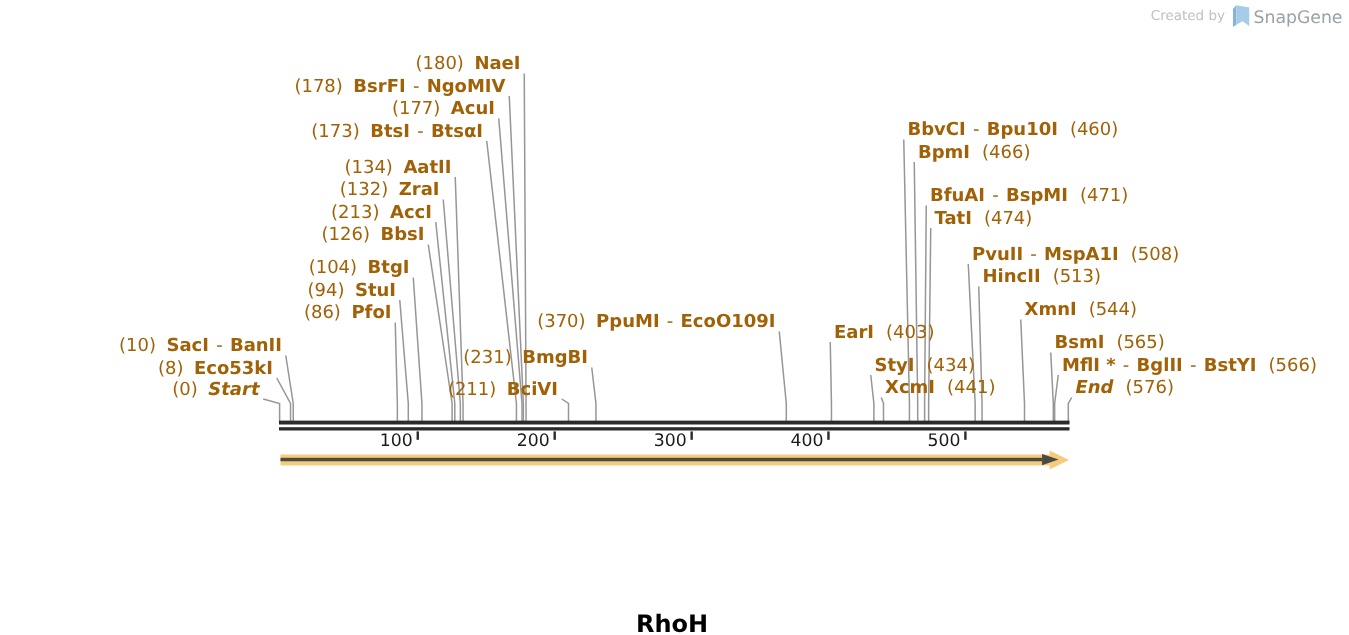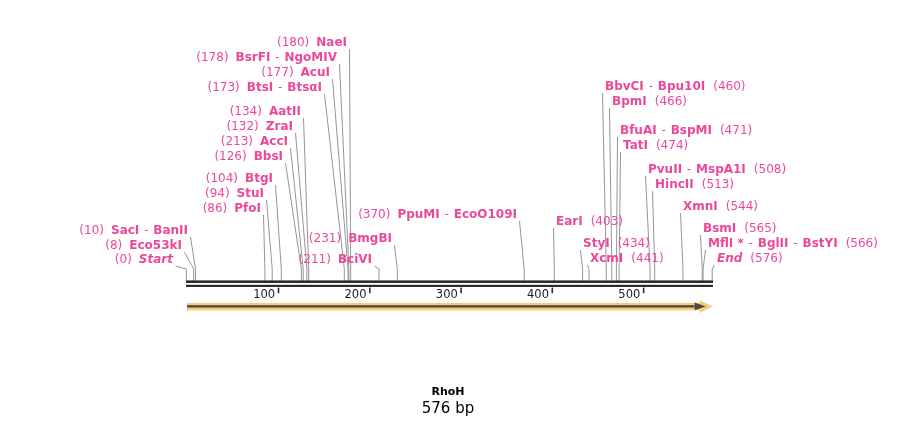--- a/index.html
+++ b/index.html
@@ -2,42 +2,52 @@
 <html><head>
 <meta charset="utf-8">
 <style>
   html,body{margin:0;padding:0;background:#fff;}
   .canvas{
     position:relative;width:899px;height:423px;background:#ffffff;overflow:hidden;
     font-family:"DejaVu Sans","Liberation Sans",sans-serif;color:#000;
   }
   #map-svg{position:absolute;left:0;top:0;}
   
-  .site-label{position:absolute;font-size:12px;line-height:13px;white-space:nowrap;color:#ec4899;}
+  .site-label{position:absolute;font-size:12px;line-height:13px;white-space:nowrap;color:#a16207;}
   .site-label .nm{font-weight:bold;}
   .site-label .sep{font-weight:normal;padding:0 1px;}
   .site-label .ps{font-weight:normal;}
   .site-label.left .ps{margin-right:7px;}
   .site-label.right .ps{margin-left:8px;margin-top:48px;}
   .site-label.em .nm{font-style:italic;}
   
   .title-block{position:absolute;left:448px;top:383px;transform:translateX(-50%);text-align:center;}
-  .seq-title{font-size:11px;font-weight:bold;line-height:17px;}
+  .seq-title{font-size:16px;font-weight:bold;line-height:17px;margin-top:24px;}
   .seq-length{font-size:15px;line-height:14px;margin-top:1px;}
   
   .watermark{position:absolute;top:3px;right:4px;display:flex;align-items:center;}
   .wm-created{font-size:9px;color:#bcc2c9;margin-right:5px;}
   .wm-brand{font-size:11.5px;color:#9aa1a9;margin-left:3px;}
   .logo{display:inline-block;width:11px;height:15px;position:relative;}
 </style>
 </head>
 <body>
 
 <div class="canvas">
 
+  <div class="watermark">
+    <span class="wm-created">Created by</span>
+    <span class="logo">
+      <svg width="11" height="15" viewBox="0 0 11 15">
+        <polygon points="0,3 2.2,0.5 2.2,13.5 0,15" fill="#85b4d9"></polygon>
+        <polygon points="2.2,0.5 11,2 11,14.5 6.4,11.2 2.2,13.5" fill="#a7cbe9"></polygon>
+      </svg>
+    </span>
+    <span class="wm-brand">SnapGene</span>
+  </div>
 
   <svg id="map-svg" width="899" height="423" viewBox="0 0 899 423">
       <polyline points="349.5,49 350.7,269 350.7,281.6" fill="none" stroke="#969696" stroke-width="1"></polyline>
       <polyline points="339.5,64 348.9,269 348.9,281.6" fill="none" stroke="#969696" stroke-width="1"></polyline>
       <polyline points="332.5,79 348.0,269 348.0,281.6" fill="none" stroke="#969696" stroke-width="1"></polyline>
       <polyline points="324.5,94 344.3,269 344.3,281.6" fill="none" stroke="#969696" stroke-width="1"></polyline>
       <polyline points="303.5,118 308.7,269 308.7,281.6" fill="none" stroke="#969696" stroke-width="1"></polyline>
       <polyline points="295.5,133 306.9,269 306.9,281.6" fill="none" stroke="#969696" stroke-width="1"></polyline>
       <polyline points="290.5,148 303.2,269 303.2,281.6" fill="none" stroke="#969696" stroke-width="1"></polyline>
       <polyline points="285.5,163 301.4,269 301.4,281.6" fill="none" stroke="#969696" stroke-width="1"></polyline>

